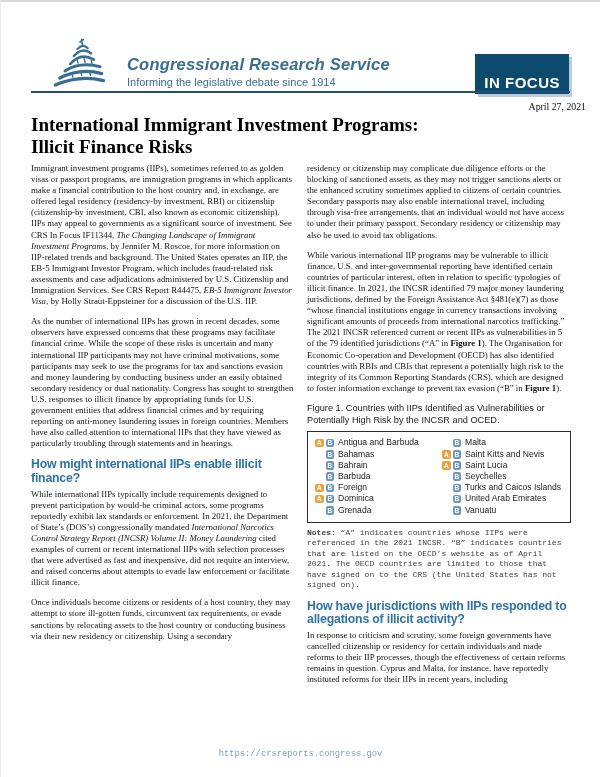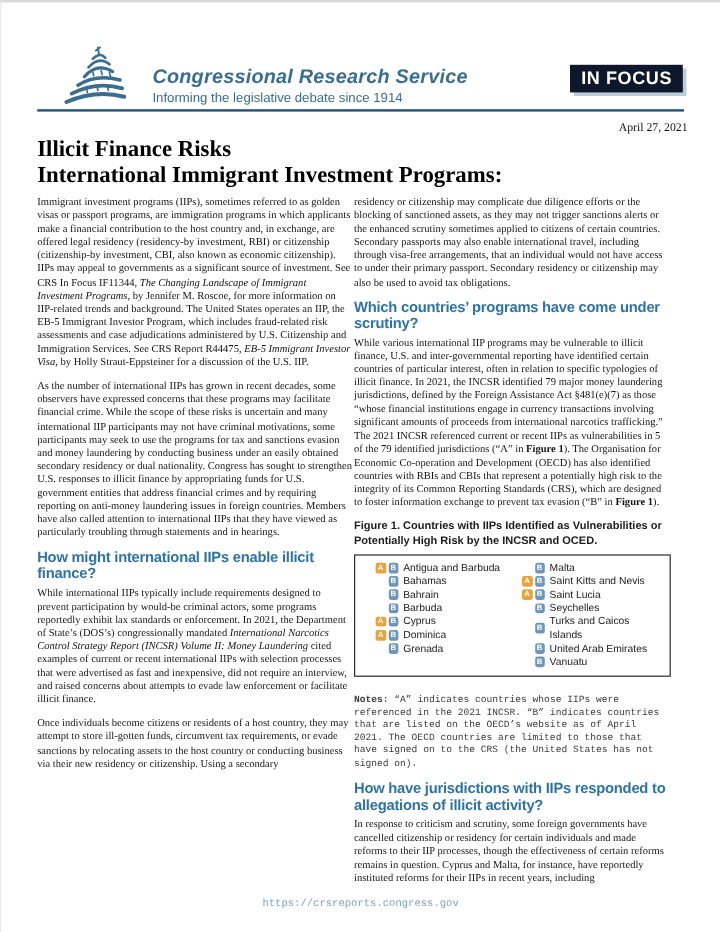--- a/index.html
+++ b/index.html
@@ -7,42 +7,42 @@
         font-family:"Liberation Serif",serif;color:#111;
         border-top:2px solid #d9d9d9;border-left:1px solid #ececec;box-sizing:border-box;}
 
   
   .logo-wrap{position:absolute;left:50px;top:36px;display:flex;align-items:flex-end;gap:20px;}
   .logo-icon{width:56px;height:52px;}
   .logo-text{padding-bottom:2px;}
   .org-name{font-family:"Liberation Sans",sans-serif;font-weight:bold;font-style:italic;
             color:#3a6e91;font-size:16.5px;line-height:17px;letter-spacing:.2px;}
   .tagline{font-family:"Liberation Sans",sans-serif;color:#3a6e91;font-size:11px;margin-top:3px;}
-  .infocus{position:absolute;right:31px;top:52px;background:#0f172a;color:#fff;
+  .infocus{position:absolute;right:31px;top:52px;background:#0c4a6e;color:#fff;
            font-family:"Liberation Sans",sans-serif;font-weight:bold;font-size:15px;
-           padding:3px 9px 3px;letter-spacing:.5px;box-shadow:3px 3px 0 #b9cdda;}
+           padding:20px 9px 3px;letter-spacing:.5px;box-shadow:3px 3px 0 #b9cdda;}
   .rule{position:absolute;left:30px;right:30px;top:89px;height:2px;background:#24517a;}
-  .date{position:absolute;right:27px;top:99px;font-size:9.8px;}
+  .date{position:absolute;right:14px;top:99px;font-size:9.8px;}
 
   
   .title{position:absolute;left:30px;top:112px;font-size:19px;font-weight:bold;line-height:21.5px;color:#000;}
 
   
-  .columns{position:absolute;left:30px;top:161px;width:540px;display:flex;}
+  .columns{position:absolute;left:30px;top:161px;width:540px;display:flex;gap:12px;}
   .col{width:264px;}
   p.body{font-size:8.8px;line-height:11.1px;margin:0 0 9px 0;color:#141414;text-align:left;}
   h2.blue{font-family:"Liberation Sans",sans-serif;font-weight:bold;color:#2e73a6;
           font-size:12.3px;line-height:13.6px;margin:2px 0 3px 0;letter-spacing:-.2px;}
   .it{font-style:italic;}
   .bd{font-weight:bold;}
 
   
-  .fig-title{font-family:"Liberation Sans",sans-serif;font-weight:bold;font-size:9.2px;
+  .fig-title{font-family:"Liberation Sans",sans-serif;font-weight:normal;font-size:9.2px;
              line-height:11.8px;color:#1b1b1b;margin:2px 0 5px 0;}
-  .fig-box{border:1.5px solid #2b2b2b;padding:5px 4px 6px 14px;display:flex;margin-bottom:15px;}
+  .fig-box{border:1.5px solid #2b2b2b;padding:5px 4px 6px 4px;display:flex;margin-bottom:5px;}
   .fig-col{width:50%;}
   .fig-row{display:flex;align-items:center;font-family:"Liberation Sans",sans-serif;
            font-size:8.6px;line-height:11.2px;color:#222;}
   .badges{width:22px;display:flex;justify-content:flex-end;gap:2px;margin-right:4px;flex:none;}
   .badge{width:8.5px;height:8.5px;border-radius:2px;color:#fff;font-size:6.5px;font-weight:bold;
          display:flex;align-items:center;justify-content:center;flex:none;}
   .notes{font-family:Liberation Mono, monospace;font-size:8px;line-height:10.5px;
          color:#3d3d3d;margin:0 0 9px 0;}
 
   
@@ -73,36 +73,35 @@
     <div class="logo-text">
       <div class="org-name">Congressional Research Service</div>
       <div class="tagline">Informing the legislative debate since 1914</div>
     </div>
   </div>
   <div class="infocus">IN FOCUS</div>
   <div class="rule"></div>
   <div class="date">April 27, 2021</div>
 
   <div class="title">
+    <div>International Immigrant Investment Programs:</div>
     <div>Illicit Finance Risks</div>
-    <div>International Immigrant Investment Programs:</div>
   </div>
 
   <div class="columns">
     <div class="col">
       <p class="body"><span>Immigrant investment programs (IIPs), sometimes referred to as golden visas or passport programs, are immigration programs in which applicants make a financial contribution to the host country and, in exchange, are offered legal residency (residency-by investment, RBI) or citizenship (citizenship-by investment, CBI, also known as economic citizenship). IIPs may appeal to governments as a significant source of investment. See CRS In Focus IF11344, </span><span class="it">The Changing Landscape of Immigrant Investment Programs</span><span>, by Jennifer M. Roscoe, for more information on IIP-related trends and background. The United States operates an IIP, the EB-5 Immigrant Investor Program, which includes fraud-related risk assessments and case adjudications administered by U.S. Citizenship and Immigration Services. See CRS Report R44475, </span><span class="it">EB-5 Immigrant Investor Visa</span><span>, by Holly Straut-Eppsteiner for a discussion of the U.S. IIP.</span></p>
       <p class="body"><span>As the number of international IIPs has grown in recent decades, some observers have expressed concerns that these programs may facilitate financial crime. While the scope of these risks is uncertain and many international IIP participants may not have criminal motivations, some participants may seek to use the programs for tax and sanctions evasion and money laundering by conducting business under an easily obtained secondary residency or dual nationality. Congress has sought to strengthen U.S. responses to illicit finance by appropriating funds for U.S. government entities that address financial crimes and by requiring reporting on anti-money laundering issues in foreign countries. Members have also called attention to international IIPs that they have viewed as particularly troubling through statements and in hearings.</span></p>
       <h2 class="blue">How might international IIPs enable illicit finance?</h2>
       <p class="body"><span>While international IIPs typically include requirements designed to prevent participation by would-be criminal actors, some programs reportedly exhibit lax standards or enforcement. In 2021, the Department of State’s (DOS’s) congressionally mandated </span><span class="it">International Narcotics Control Strategy Report (INCSR) Volume II: Money Laundering</span><span> cited examples of current or recent international IIPs with selection processes that were advertised as fast and inexpensive, did not require an interview, and raised concerns about attempts to evade law enforcement or facilitate illicit finance.</span></p>
       <p class="body"><span>Once individuals become citizens or residents of a host country, they may attempt to store ill-gotten funds, circumvent tax requirements, or evade sanctions by relocating assets to the host country or conducting business via their new residency or citizenship. Using a secondary</span></p>
     </div>
 
     <div class="col">
       <p class="body"><span>residency or citizenship may complicate due diligence efforts or the blocking of sanctioned assets, as they may not trigger sanctions alerts or the enhanced scrutiny sometimes applied to citizens of certain countries. Secondary passports may also enable international travel, including through visa-free arrangements, that an individual would not have access to under their primary passport. Secondary residency or citizenship may also be used to avoid tax obligations.</span></p>
-      <h2 class="blue">Which countries’ programs have come under scrutiny?</h2>
       <p class="body"><span>While various international IIP programs may be vulnerable to illicit finance, U.S. and inter-governmental reporting have identified certain countries of particular interest, often in relation to specific typologies of illicit finance. In 2021, the INCSR identified 79 major money laundering jurisdictions, defined by the Foreign Assistance Act §481(e)(7) as those “whose financial institutions engage in currency transactions involving significant amounts of proceeds from international narcotics trafficking.” The 2021 INCSR referenced current or recent IIPs as vulnerabilities in 5 of the 79 identified jurisdictions (“A” in </span><span class="bd">Figure 1</span><span>). The Organisation for Economic Co-operation and Development (OECD) has also identified countries with RBIs and CBIs that represent a potentially high risk to the integrity of its Common Reporting Standards (CRS), which are designed to foster information exchange to prevent tax evasion (“B” in </span><span class="bd">Figure 1</span><span>).</span></p>
 
       <div class="fig-title">Figure 1. Countries with IIPs Identified as Vulnerabilities or Potentially High Risk by the INCSR and OCED.</div>
       <div class="fig-box">
         <div class="fig-col">
             <div class="fig-row">
               <span class="badges">
                 <span class="badge" style="background: rgb(232, 163, 60);">A</span>
                 <span class="badge" style="background: rgb(110, 150, 184);">B</span>
               </span>
@@ -124,21 +123,21 @@
               <span class="badges">
                 <span class="badge" style="background: rgb(110, 150, 184);">B</span>
               </span>
               <span class="cname">Barbuda</span>
             </div>
             <div class="fig-row">
               <span class="badges">
                 <span class="badge" style="background: rgb(232, 163, 60);">A</span>
                 <span class="badge" style="background: rgb(110, 150, 184);">B</span>
               </span>
-              <span class="cname">Cyprus</span>
+              <span class="cname">Foreign</span>
             </div>
             <div class="fig-row">
               <span class="badges">
                 <span class="badge" style="background: rgb(232, 163, 60);">A</span>
                 <span class="badge" style="background: rgb(110, 150, 184);">B</span>
               </span>
               <span class="cname">Dominica</span>
             </div>
             <div class="fig-row">
               <span class="badges">

